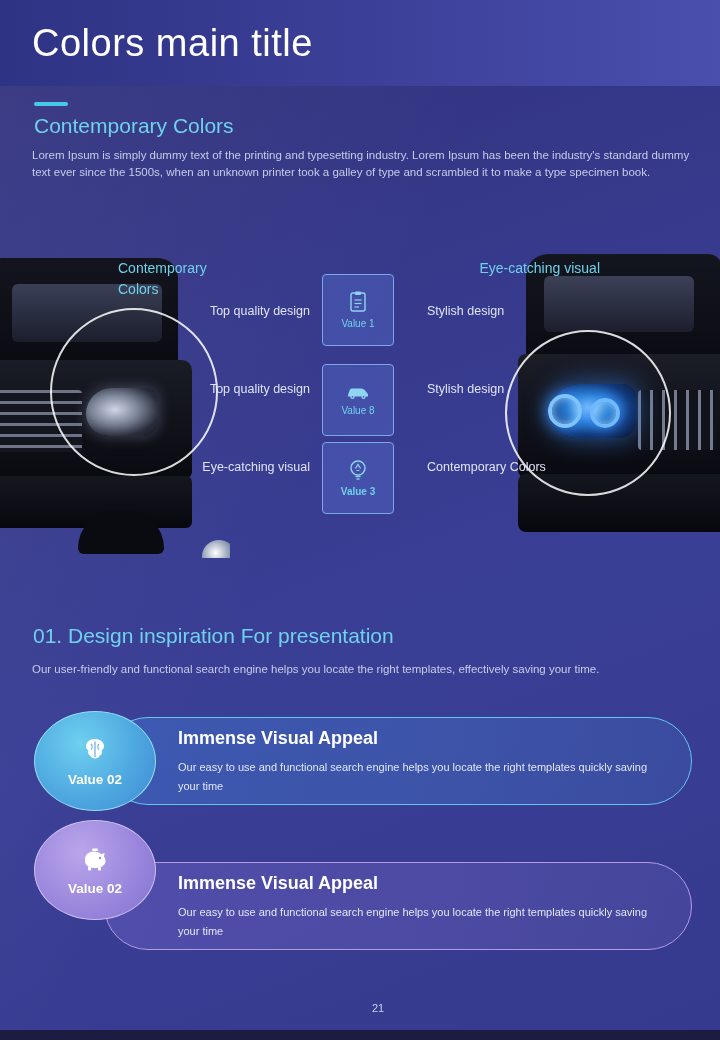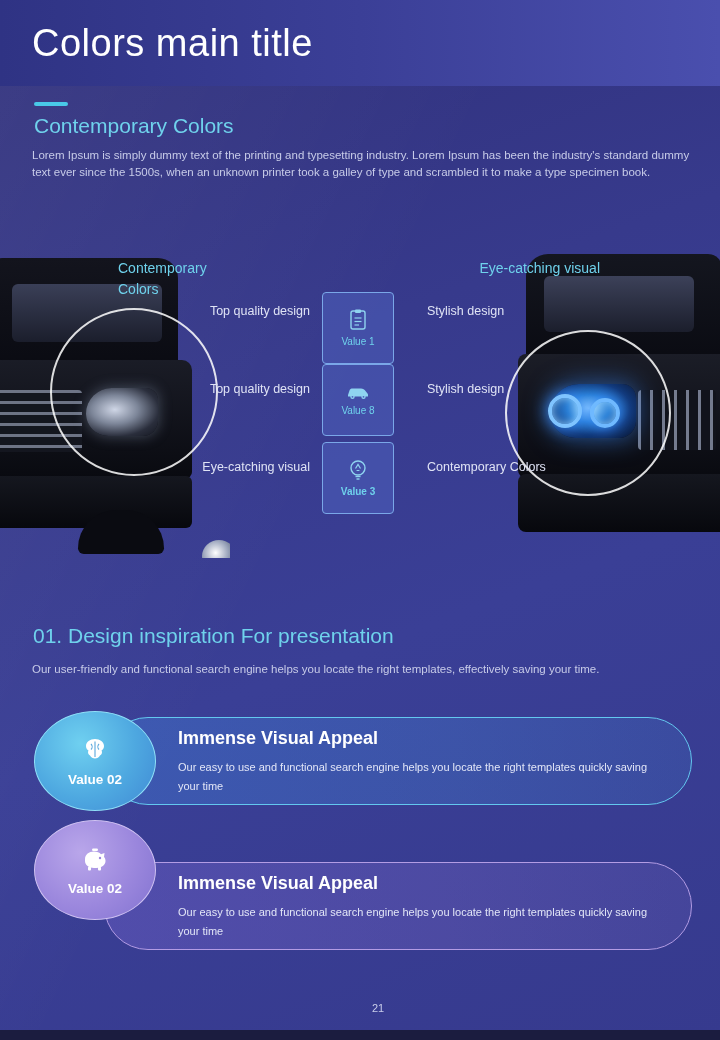--- a/index.html
+++ b/index.html
@@ -173,21 +173,21 @@
     position: absolute;
     left: 322px;
     width: 72px; height: 72px;
     background: rgba(78,96,190,0.55);
     border: 1px solid #7aa7e8;
     border-radius: 4px;
     display: flex; flex-direction: column;
     align-items: center; justify-content: center;
     gap: 5px;
   }
-  .vcard-1 { top: 292px; }
+  .vcard-1 { top: 274px; }
   .vcard-2 { top: 364px; }
   .vcard-3 { top: 442px; font-weight: bold; }
   .vcard-label {
     color: #6fd2ec;
     font-size: 10px;
   }
   .vicon svg { display: block; }
 
   .side-label {
     position: absolute;

